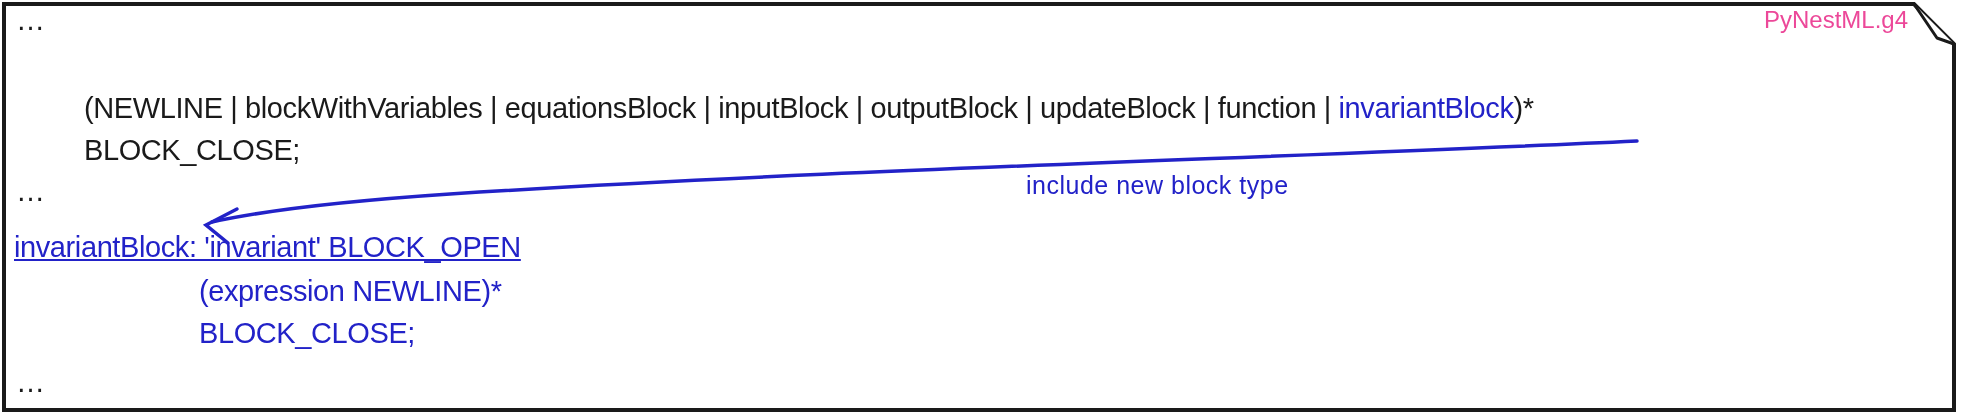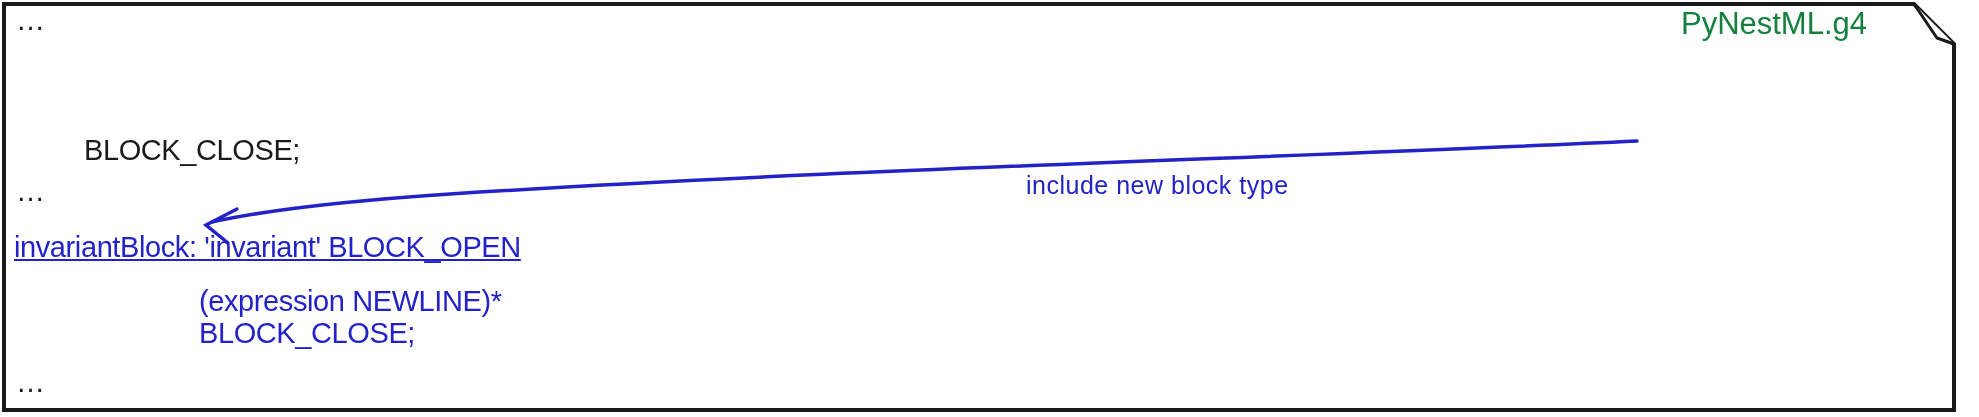--- a/index.html
+++ b/index.html
@@ -31,24 +31,24 @@
     white-space: pre;
   }
   .blue {
     color: #2222c8;
   }
   #file-label {
     position: absolute;
     left: 1640px;
     top: 8px;
     width: 268px;
-    text-align: center;
-    font-size: 31px;
+    text-align: right;
+    font-size: 24px;
     line-height: 1;
-    color: #15803d;
+    color: #ec4899;
     white-space: pre;
   }
   #annotation {
     position: absolute;
     left: 1026px;
     top: 173px;
     font-size: 25px;
     line-height: 1;
     letter-spacing: 0.5px;
     color: #2222c8;
@@ -69,28 +69,29 @@
     <path d="M 1637 141 C 1280 158, 820 170, 450 194 C 330 202, 262 211, 212 222" fill="none" stroke="#2222c8" stroke-width="3.5" stroke-linecap="round"></path>
 
     <polyline points="237,209 206,225 228,243" fill="none" stroke="#2222c8" stroke-width="3.5" stroke-linecap="round" stroke-linejoin="miter"></polyline>
   </svg>
 
   <div id="file-label">PyNestML.g4</div>
 
   <div class="code-line" style="left:16px; top:6px;">…</div>
 
 
+  <div class="code-line" style="left:84px; top:94px;"><span>(NEWLINE | blockWithVariables | equationsBlock | inputBlock | outputBlock | updateBlock | function | </span><span class="blue">invariantBlock</span><span>)*</span></div>
 
   <div class="code-line" style="left:84px; top:136px;">BLOCK_CLOSE;</div>
 
   <div class="code-line" style="left:16px; top:177px;">…</div>
 
   <div class="code-line blue" style="left:14px; top:233px;text-decoration:underline;">invariantBlock: 'invariant' BLOCK_OPEN</div>
 
-  <div class="code-line blue" style="left:199px; top:277px;margin-top:10px;">(expression NEWLINE)*</div>
+  <div class="code-line blue" style="left:199px; top:277px;">(expression NEWLINE)*</div>
 
   <div class="code-line blue" style="left:199px; top:319px;">BLOCK_CLOSE;</div>
 
   <div class="code-line" style="left:16px; top:368px;">…</div>
 
   <div id="annotation">include new block type</div>
 
 </div>
 
 </body></html>

